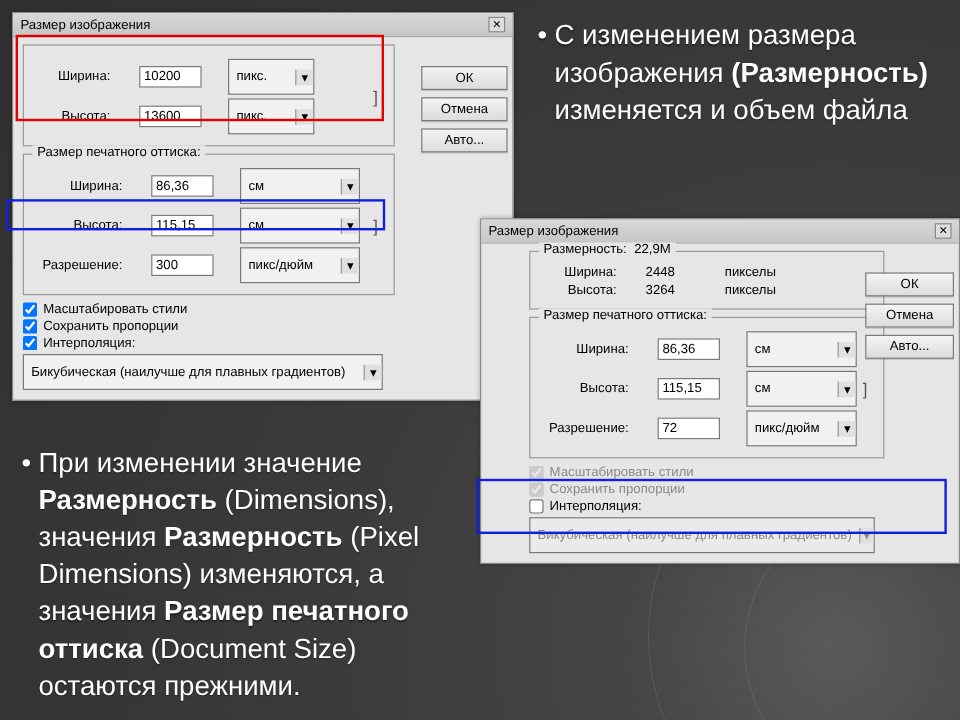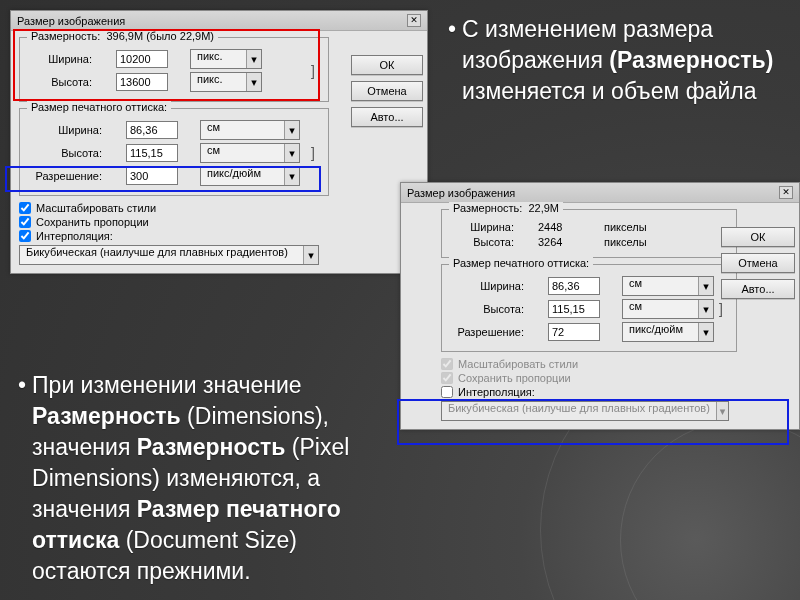--- a/index.html
+++ b/index.html
@@ -44,21 +44,21 @@
     padding: 0 4px; font-size: 11px;
   }
   .row { display: flex; align-items: center; gap: 22px; margin: 3px 0; }
   .lab { width: 66px; text-align: right; padding-right: 2px; }
   .lab.wide { width: 76px; }
   input.val {
     width: 52px; height: 18px; border: 1px solid #7a7a7a; background:#fff;
     padding: 1px 3px; font: inherit;
   }
   .sel {
-    display:flex; height:20px;
+    display:flex; align-items:center; height:30px;
     border:1px solid #7a7a7a; background:#f1f1f1;
   }
   .sel .txt { padding: 0 6px; flex:1; white-space:nowrap; }
   .sel .dd  { width:15px; border-left:1px solid #999;
     display:flex;align-items:center;justify-content:center;background:#e0e0e0;}
   .linkbrace {
     width: 14px; align-self: stretch; display:flex; align-items:center; justify-content:center;
     font-size: 14px; color:#555;
   }
   .btn {
@@ -118,23 +118,20 @@
 </div>
 
 <div id="dlg1" class="dialog">
   <div class="titlebar">
     <span>Размер изображения</span>
     <span class="x">✕</span>
   </div>
   <div class="body" style="position:relative;">
 
     <div class="group" style="width:310px;">
-      <span class="group-label">
-        <span>Размерность:</span>&nbsp;&nbsp;<span>396,9М (было 22,9М)</span>
-      </span>
       <div style="display:flex;">
         <div style="flex:1;">
           <div class="row">
             <span class="lab">Ширина:</span>
             <input class="val" value="10200" style="">
             <div class="sel" style="width:72px;">
               <span class="txt">пикс.</span>
                 <span class="dd">▾</span>
             </div>
           </div>

